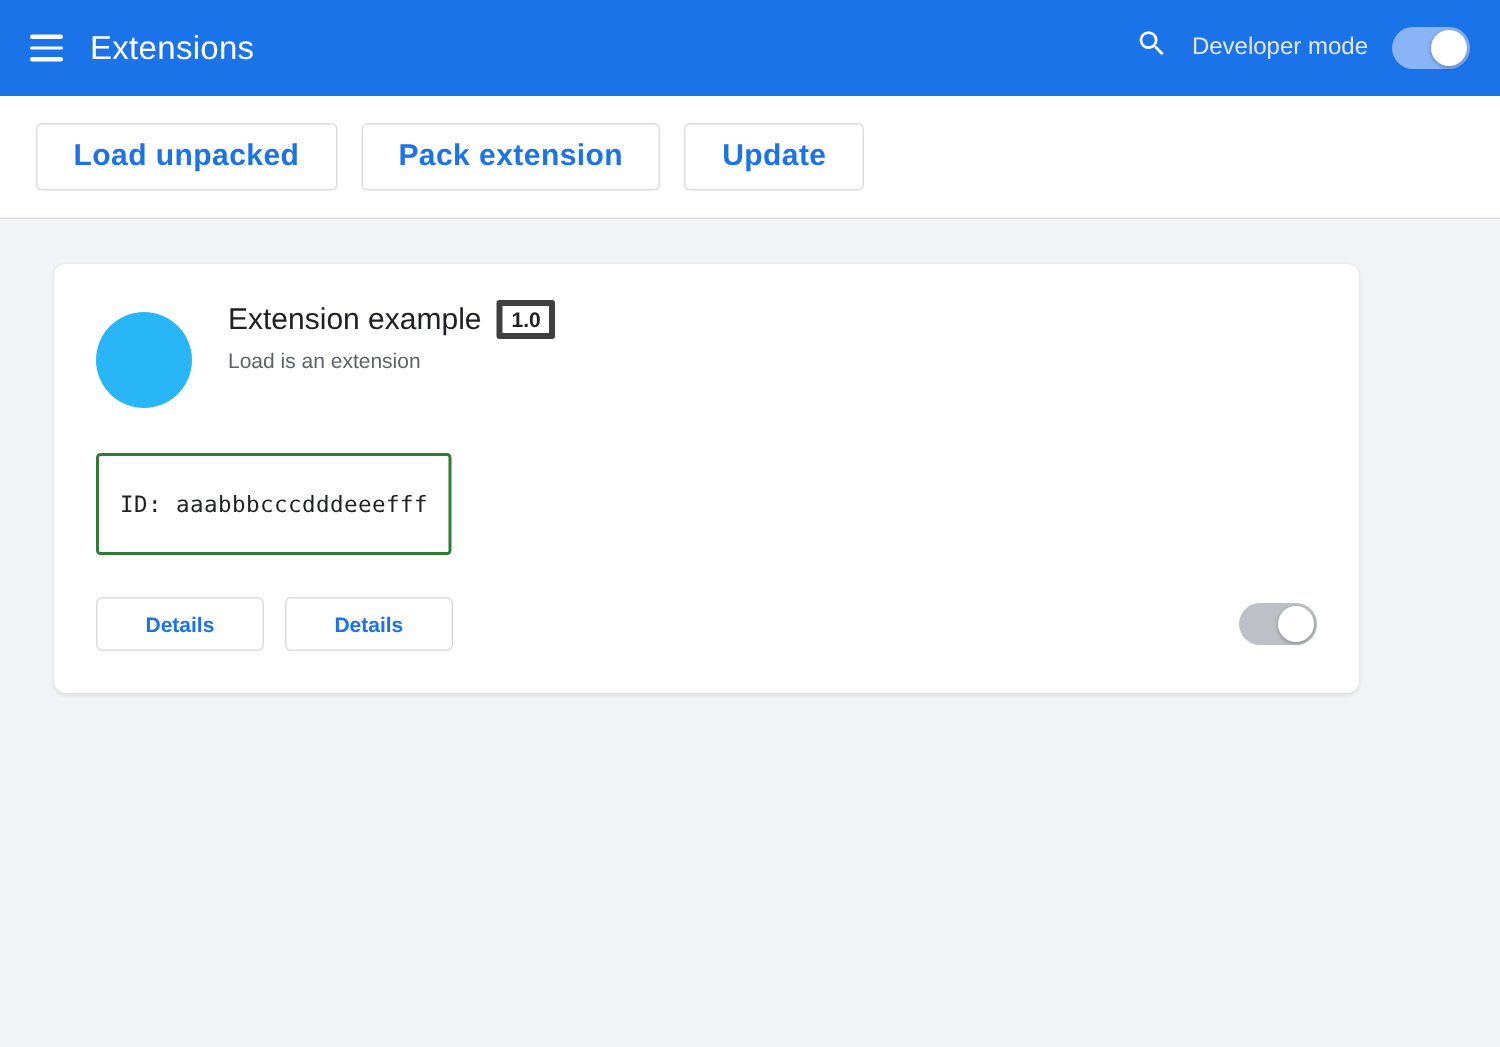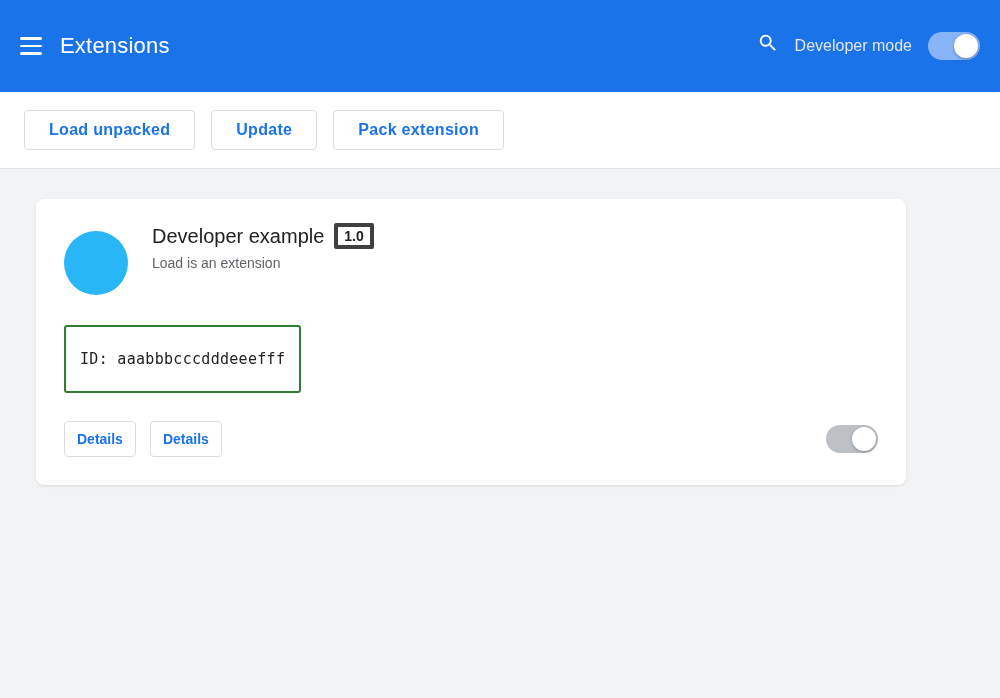--- a/index.html
+++ b/index.html
@@ -12,21 +12,21 @@
       font-family: 'Segoe UI', Arial, sans-serif;
       background: #f1f3f4;
       width: 1000px;
       height: 698px;
       overflow: hidden;
     }
 
     
     .header {
       background: #1a73e8;
-      height: 92px;
+      height: 64px;
       display: flex;
       align-items: center;
       padding: 0 20px;
       justify-content: space-between;
     }
 
     .header-left {
       display: flex;
       align-items: center;
       gap: 18px;
@@ -103,21 +103,21 @@
       display: flex;
       gap: 16px;
       align-items: center;
       border-bottom: 1px solid #e0e0e0;
     }
 
     .toolbar-btn {
       border: 1.5px solid #dadce0;
       background: white;
       color: #1a73e8;
-      font-size: 16px;
+      font-size: 20px;
       font-weight: 600;
       padding: 10px 24px;
       border-radius: 4px;
       cursor: pointer;
       letter-spacing: 0.3px;
     }
 
     
     .main-content {
       padding: 30px 36px;
@@ -208,21 +208,21 @@
       display: flex;
       gap: 14px;
     }
 
     .action-btn {
       border: 1.5px solid #dadce0;
       background: white;
       color: #1a73e8;
       font-size: 14px;
       font-weight: 600;
-      padding: 9px 12px;
+      padding: 9px 32px;
       border-radius: 4px;
       cursor: pointer;
     }
 
     
     .toggle-switch-gray {
       width: 52px;
       height: 28px;
       background: #bdc1c6;
       border-radius: 14px;
@@ -263,32 +263,32 @@
     </span>
     <span class="dev-mode-label">Developer mode</span>
     <div class="toggle-switch">
       <div class="toggle-knob"></div>
     </div>
   </div>
 </header>
 
 <div class="toolbar">
   <button class="toolbar-btn">Load unpacked</button>
+  <button class="toolbar-btn">Pack extension</button>
   <button class="toolbar-btn">Update</button>
-  <button class="toolbar-btn">Pack extension</button>
 </div>
 
 <div class="main-content">
   <div class="extension-card">
 
     <div class="card-top">
       <div class="extension-icon"></div>
       <div class="extension-info">
         <div class="extension-name-row">
-          <span class="extension-name">Developer example</span>
+          <span class="extension-name">Extension example</span>
           <span class="version-badge">1.0</span>
         </div>
         <div class="extension-description">Load is an extension</div>
       </div>
     </div>
 
     <div class="id-section">
       <span class="extension-id">ID: aaabbbcccdddeeefff</span>
     </div>
 

